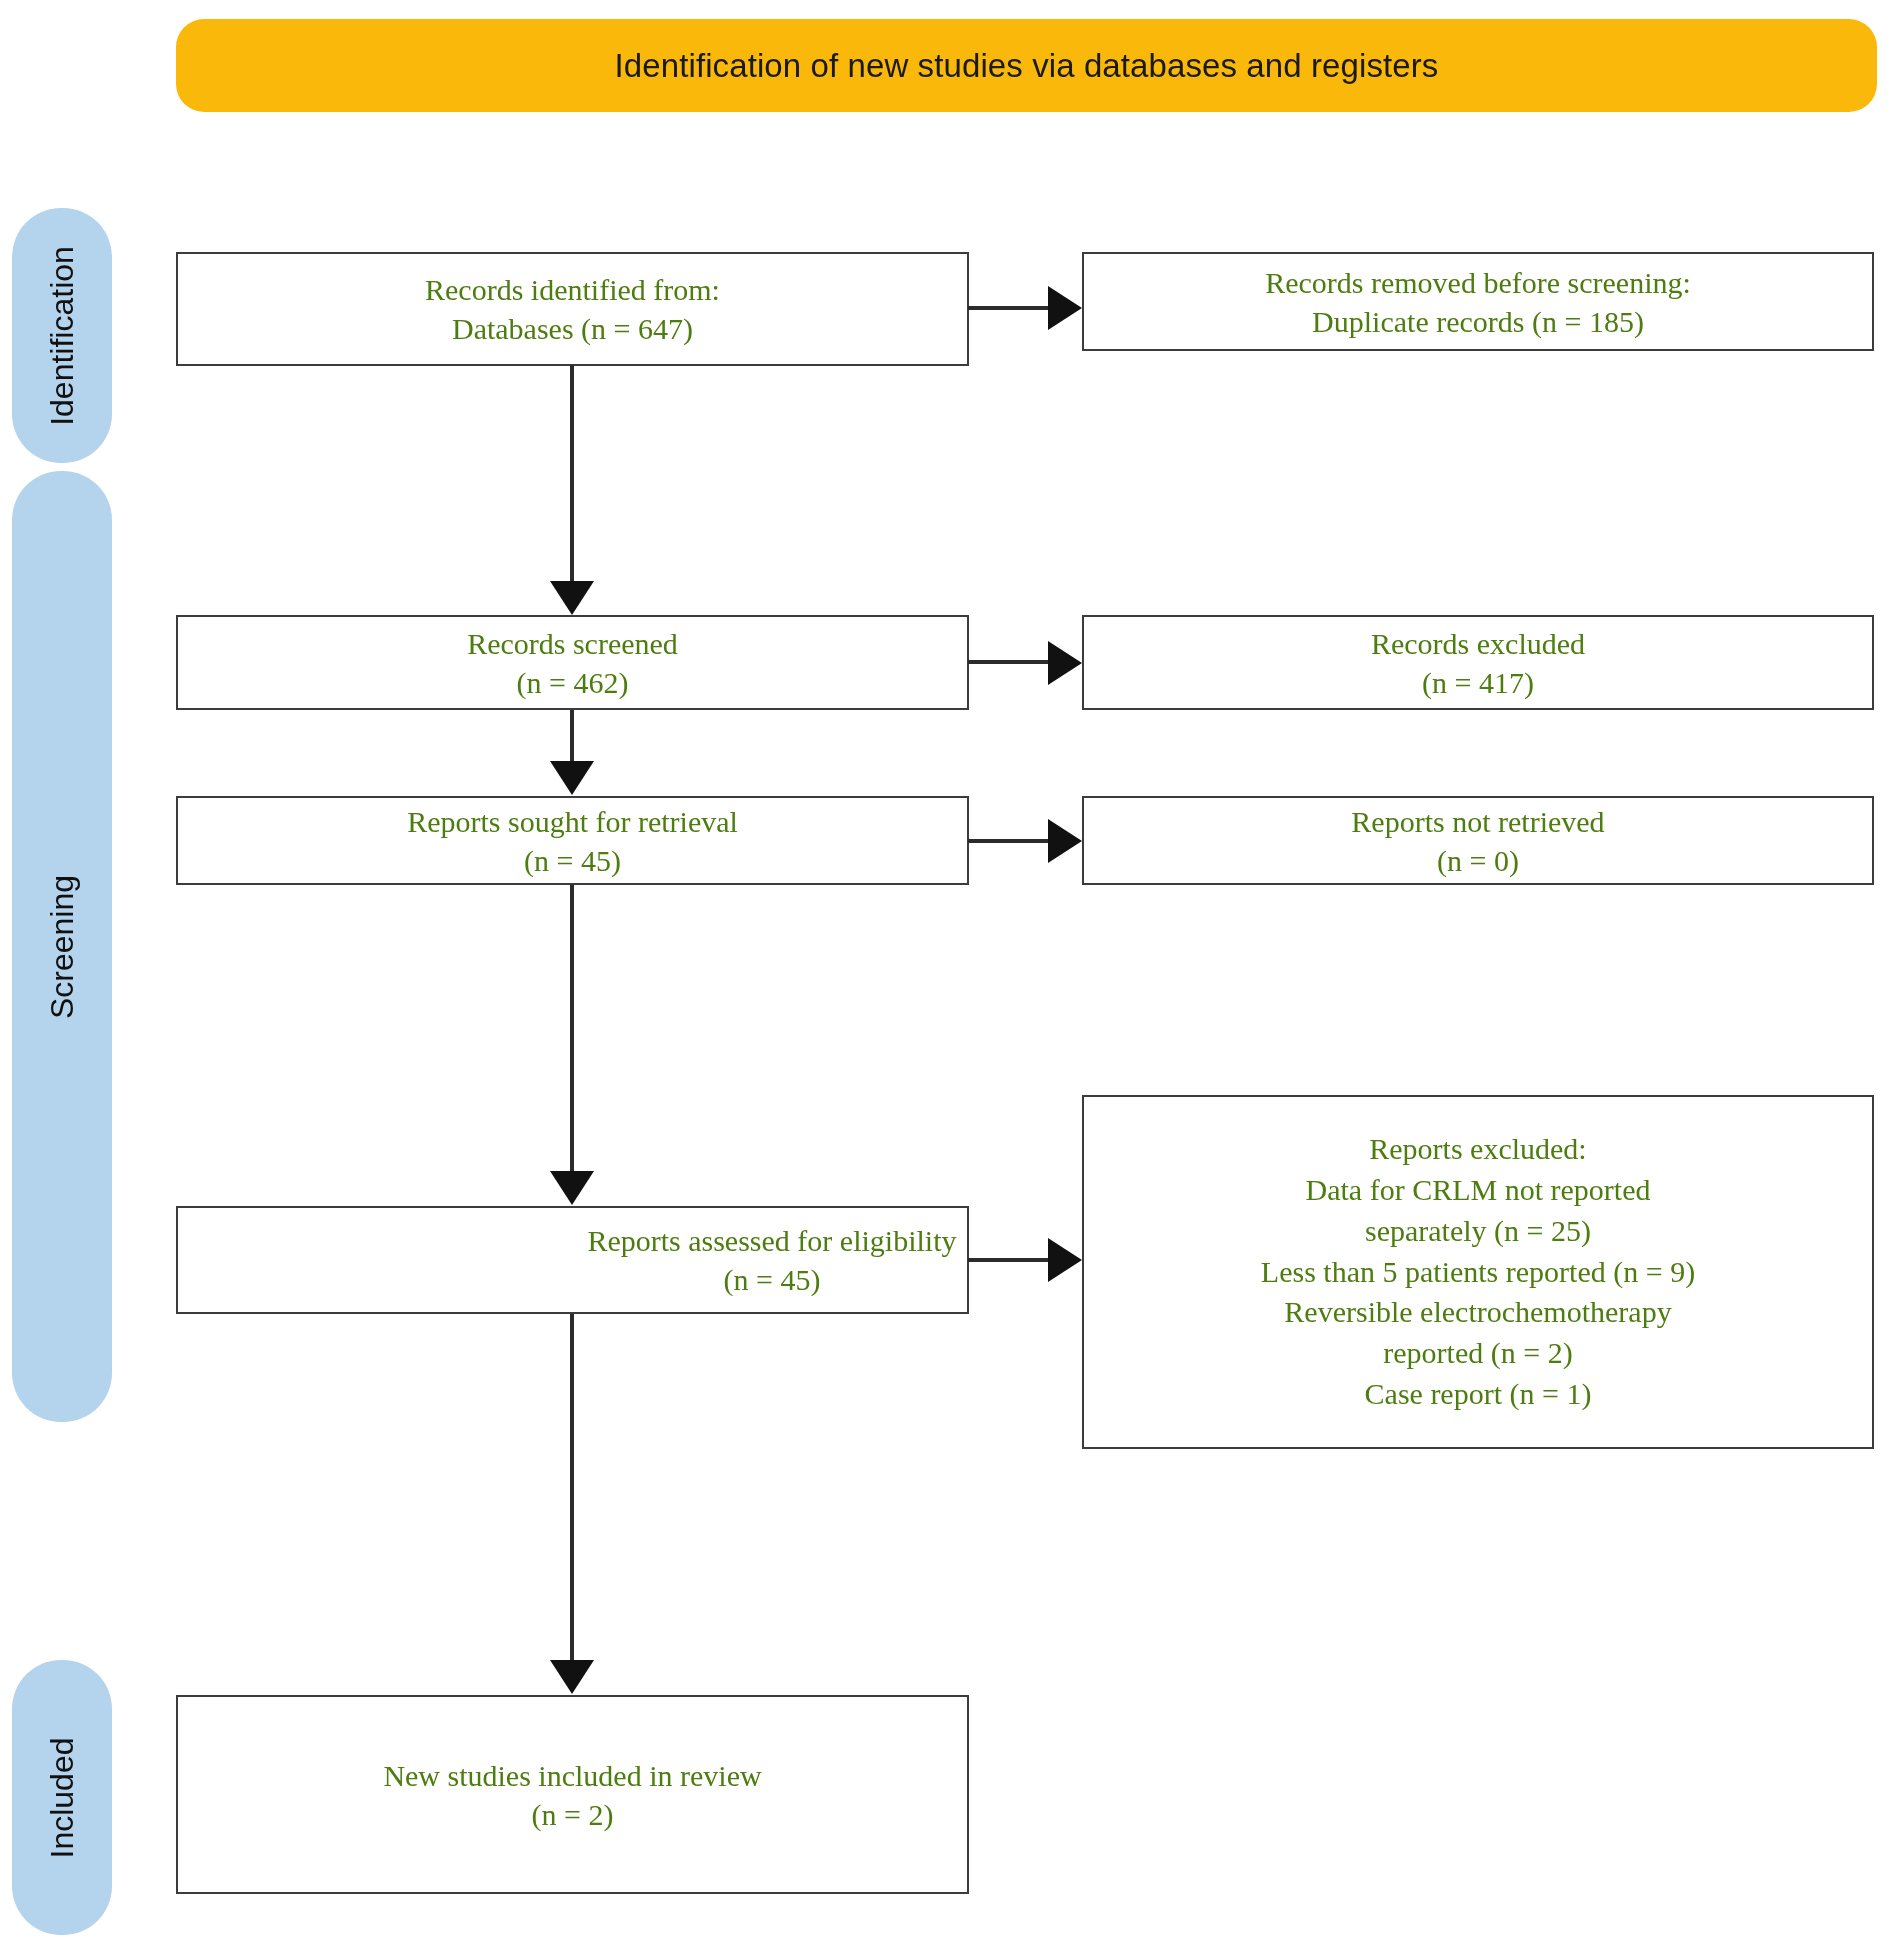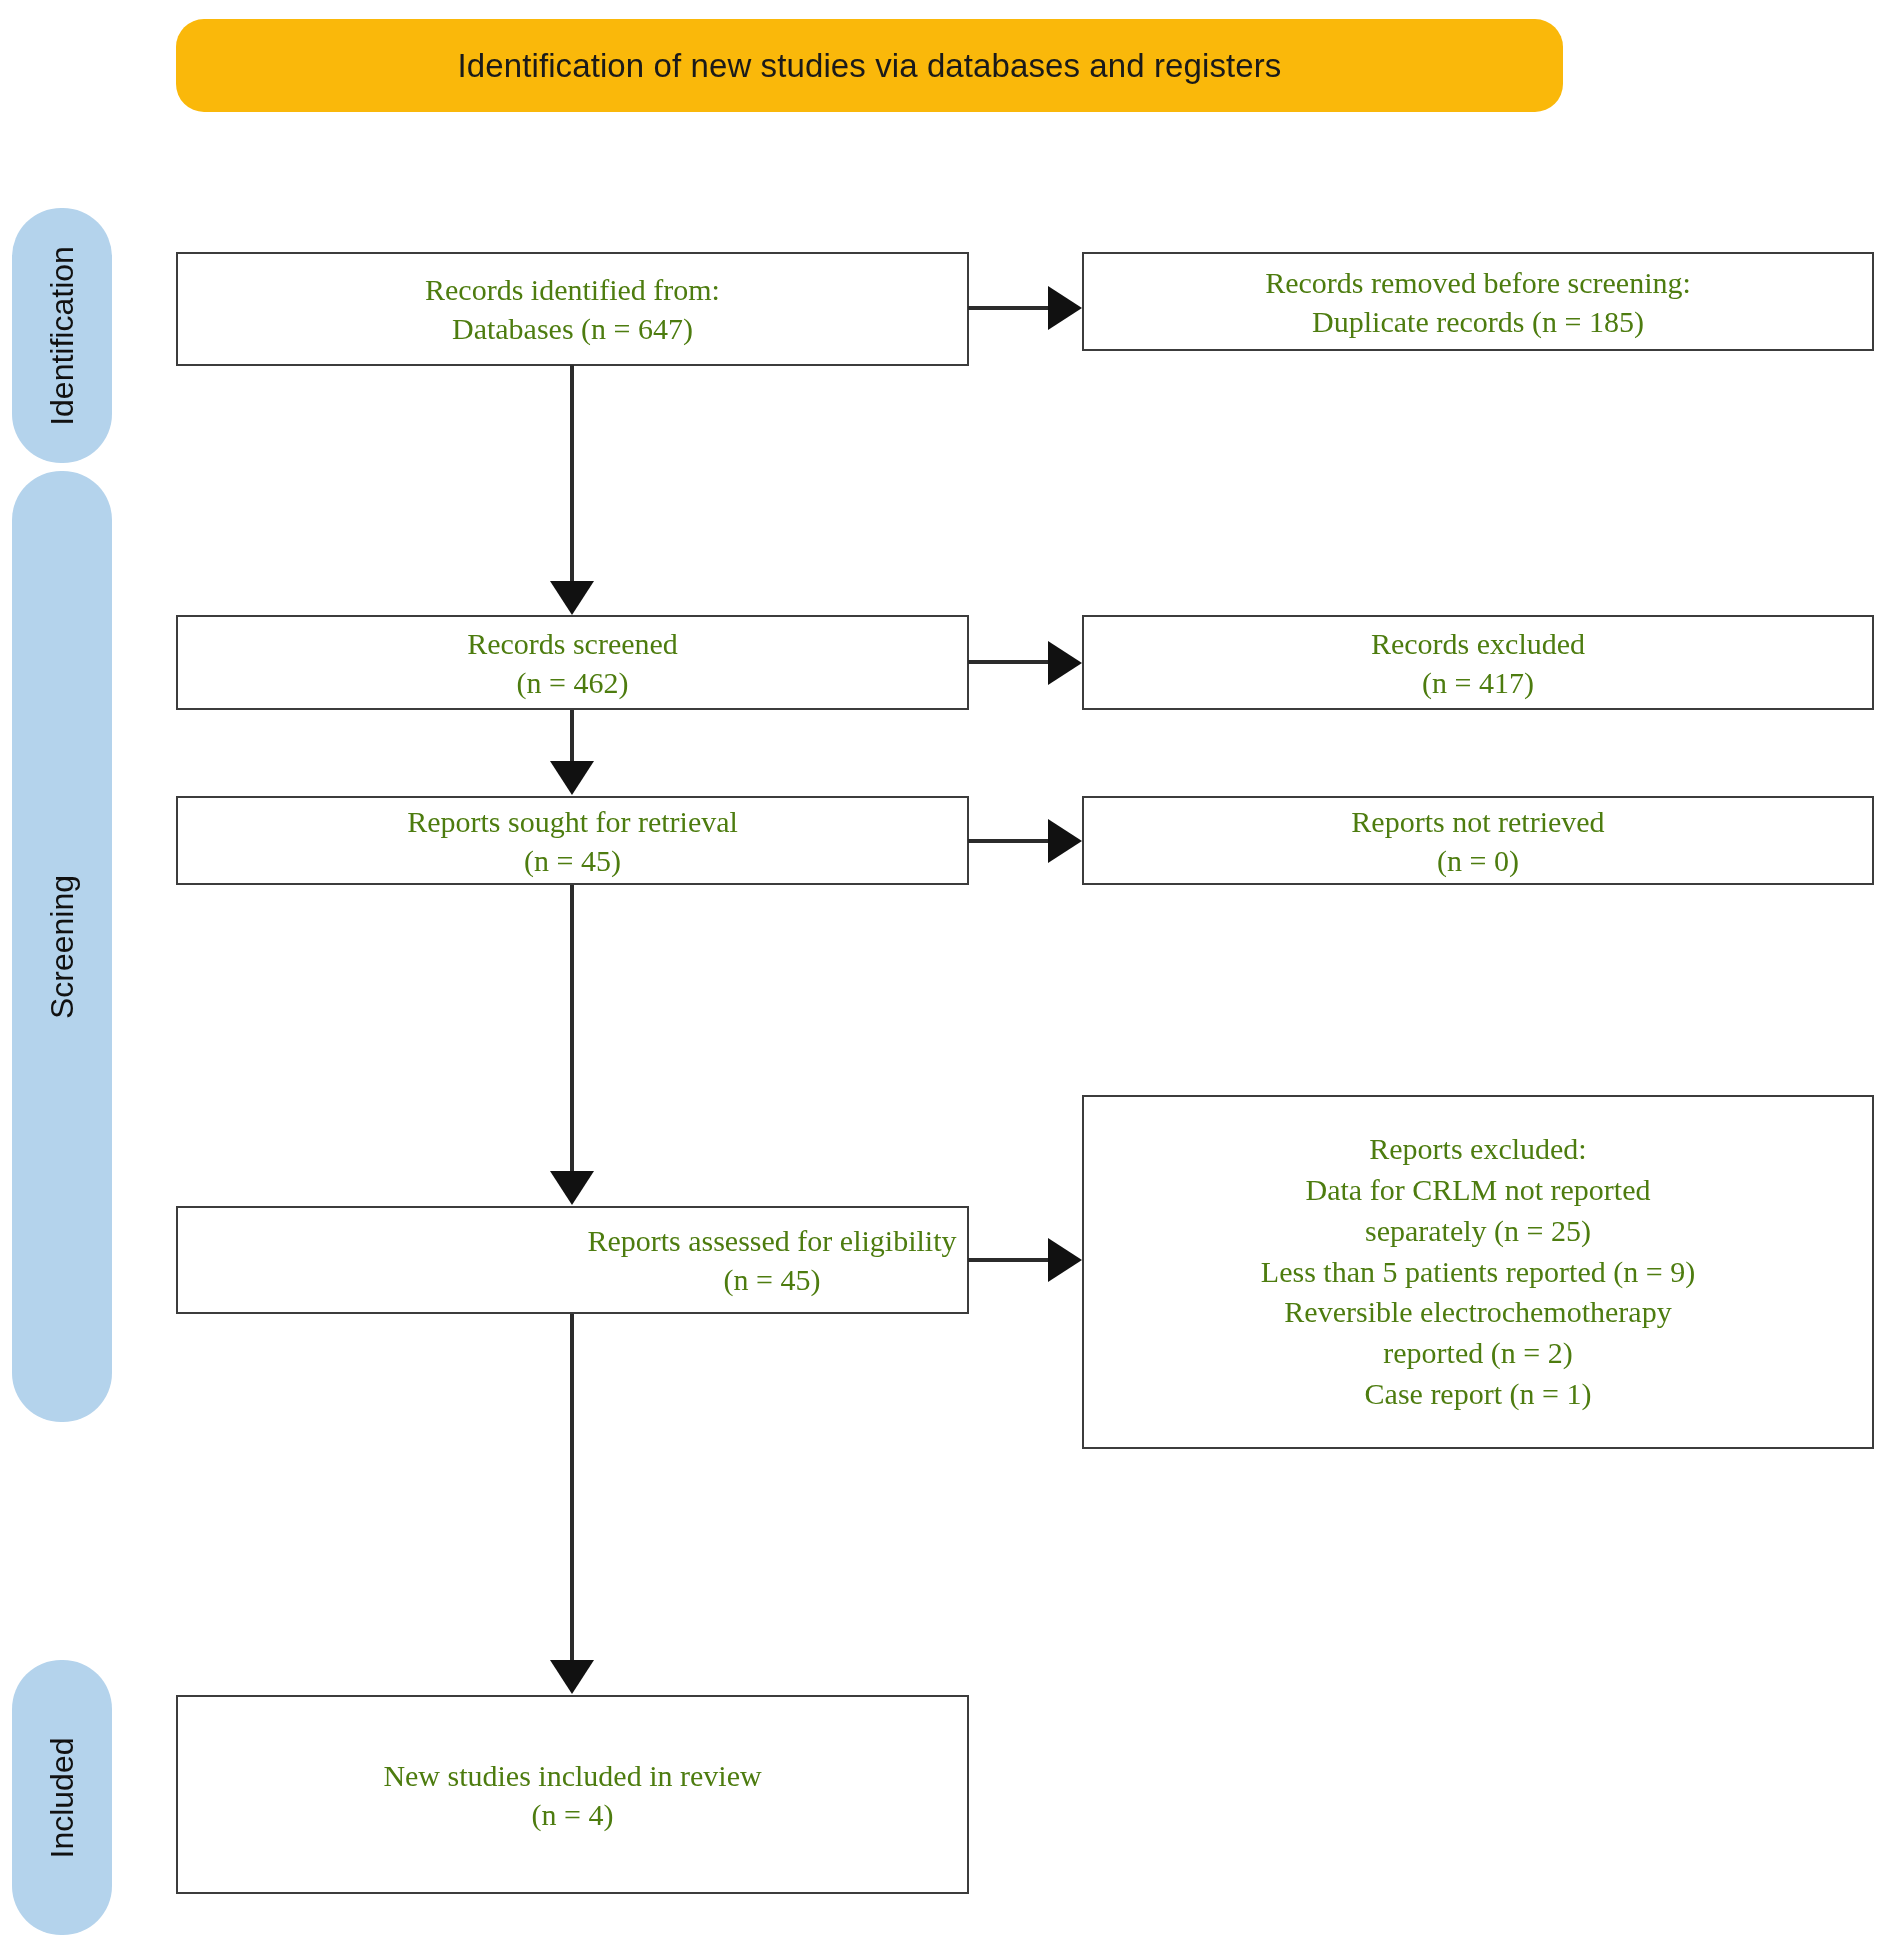--- a/index.html
+++ b/index.html
@@ -17,21 +17,21 @@
     height: 1946px;
     background: #ffffff;
     overflow: hidden;
   }
 
   
   .banner {
     position: absolute;
     left: 176px;
     top: 19px;
-    width: 1387px;
+    width: 1701px;
     height: 93px;
     background: #FAB80A;
     border-radius: 28px;
     display: flex;
     align-items: center;
     justify-content: center;
     box-sizing: border-box;
   }
   .banner-text {
     font-size: 33px;
@@ -195,17 +195,17 @@
 Reversible electrochemotherapy
 reported (n = 2)
 Case report (n = 1)</span>
   </div>
 
   <div class="v-line" style="left:570px; top:1314px; height:347px;"></div>
   <div class="v-arrow-head" style="left:550px; top:1660px;"></div>
 
   <div class="box" style="left:176px; top:1695px; width:793px; height:199px;">
     <span class="box-text">New studies included in review
-(n = 4)</span>
+(n = 2)</span>
   </div>
 
 </div>
 
 
 </body></html>

